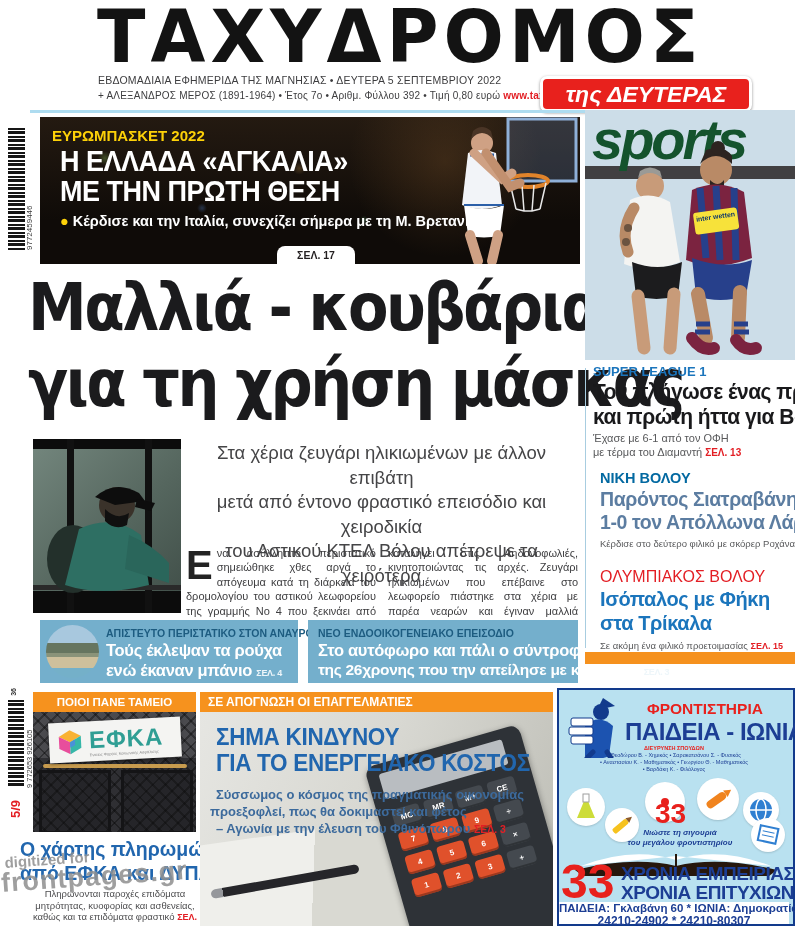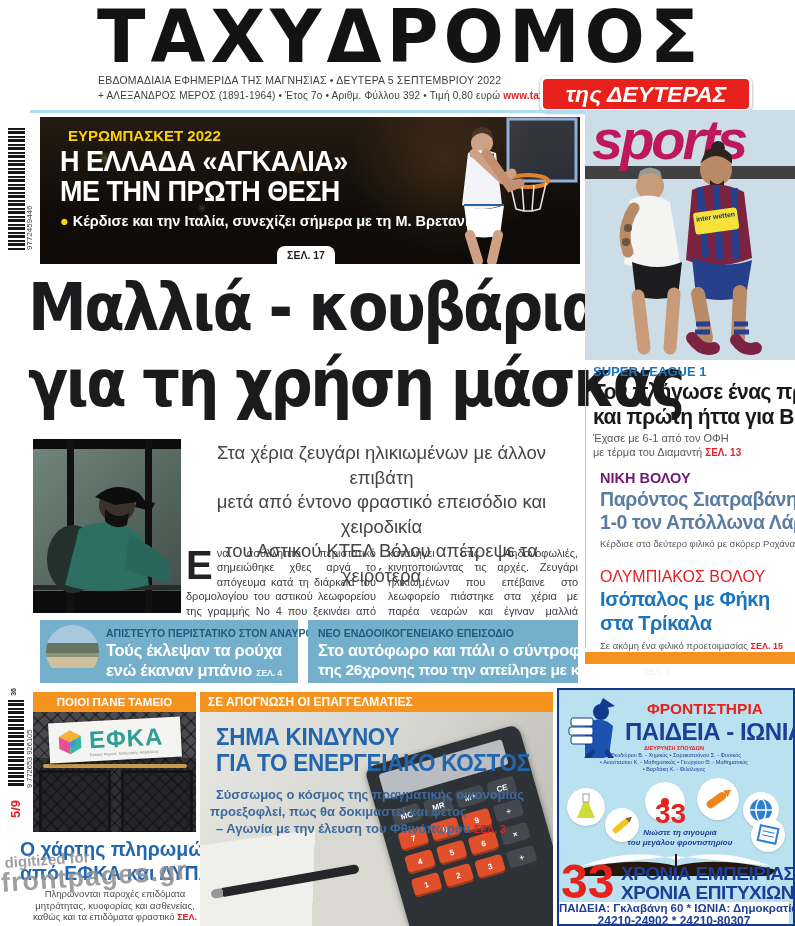--- a/index.html
+++ b/index.html
@@ -51,26 +51,26 @@
   
   .teaser{background:#74afcc;}
   .teaser-kicker{font-size:10.5px;font-weight:bold;color:#1d5c80;}
   .teaser-text{font-size:16.5px;font-weight:bold;color:#fff;line-height:20px;letter-spacing:-.3px;}
   .teaser-ref{font-size:9px;font-weight:bold;color:#eef6fa;}
   .beach{border-radius:50%;overflow:hidden;
     background:linear-gradient(180deg,#a8c8de 0 34%,#66755f 34% 52%,#8a9379 52% 60%,#cec09c 60% 82%,#74b0c9 82% 100%);}
 
   
   .sports-bg{background:#ccdde8;}
-  .sports-logo{font-size:56px;font-weight:bold;font-style:italic;color:#be185d;letter-spacing:-3px;line-height:56px;}
+  .sports-logo{font-size:56px;font-weight:bold;font-style:italic;color:#14532d;letter-spacing:-3px;line-height:56px;}
   .darkbar{background:#414042;}
   .sl-kicker{font-size:13px;font-weight:bold;color:#1b75bc;}
   .sl-h{font-size:21px;font-weight:bold;color:#19191b;letter-spacing:-.5px;transform:scaleY(1.05);transform-origin:top left;}
   .sl-sub{font-size:11px;color:#58595b;}
-  .nv-kicker{font-size:14.5px;font-weight:bold;color:#701a75;}
+  .nv-kicker{font-size:14.5px;font-weight:bold;color:#0369a1;}
   .nv-h{font-size:19.5px;font-weight:bold;color:#5c7da1;letter-spacing:-.4px;}
   .ov-kicker{font-size:16px;font-weight:normal;color:#e31e24;text-align:center;}
   .ov-h{font-size:20px;font-weight:bold;color:#1b75bc;letter-spacing:-.4px;}
   .vline{background:#a8cde0;}
   .orangebar{background:#f5911e;}
 
   
   .kbar{background:#f6921e;color:#fff;font-weight:bold;}
   .efka-photo{background:
      repeating-linear-gradient(45deg,rgba(0,0,0,.35) 0 2px,transparent 2px 9px),
@@ -138,28 +138,28 @@
       <circle cx="92" cy="26" r="11" fill="#cfa184"></circle>
       <path d="M81 22 q11 -12 22 0 l-2 -8 q-9 -8 -18 0 z" fill="#4a3526"></path>
       <path d="M78 36 q14 -6 28 0 l6 52 q-20 8 -40 0 z" fill="#f2f4f8"></path>
       <path d="M80 38 l24 0" stroke="#2b5fa8" stroke-width="3"></path>
       <path d="M84 36 L112 62 L122 56" stroke="#cfa184" stroke-width="9" fill="none" stroke-linecap="round"></path>
       <path d="M96 36 L120 70 L130 66" stroke="#c2906f" stroke-width="9" fill="none" stroke-linecap="round"></path>
       <path d="M74 88 q20 8 40 0 l-4 30 q-16 5 -32 0 z" fill="#fff"></path>
       <path d="M74 88 l40 0" stroke="#2b5fa8" stroke-width="2"></path>
       <path d="M80 118 l8 26 M108 118 l-6 26" stroke="#cfa184" stroke-width="10" stroke-linecap="round"></path>
     </svg>
-    <div class="abs euro-kicker" style="left:28px;top:10px;text-align:center;">ΕΥΡΩΜΠΑΣΚΕΤ 2022</div>
+    <div class="abs euro-kicker" style="left:12px;top:10px;text-align:center;">ΕΥΡΩΜΠΑΣΚΕΤ 2022</div>
     <div class="abs euro-h nowrap" style="left:20px;top:28px;">Η ΕΛΛΑΔΑ «ΑΓΚΑΛΙΑ»</div>
     <div class="abs euro-h nowrap" style="left:20px;top:58px;">ΜΕ ΤΗΝ ΠΡΩΤΗ ΘΕΣΗ</div>
     <div class="abs euro-sub nowrap" style="left:20px;top:96px;">
       <span class="dot-y">●</span>
       <span>Κέρδισε και την Ιταλία, συνεχίζει σήμερα με τη Μ. Βρετανία</span>
     </div>
-    <div class="abs seltab" style="left:237px;top:129px;width:58px;height:18px;">ΣΕΛ. 17</div>
+    <div class="abs seltab" style="left:237px;top:129px;width:78px;height:18px;">ΣΕΛ. 17</div>
   </div>
 
   <div class="abs" style="left:28px;top:268px;width:552px;">
     <div class="lead-h nowrap">Μαλλιά - κουβάρια</div>
   </div>
   <div class="abs" style="left:28px;top:344px;width:552px;">
     <div class="lead-h nowrap">για τη χρήση μάσκας</div>
   </div>
 
   <div class="abs deck" style="left:183px;top:441px;width:397px;">

